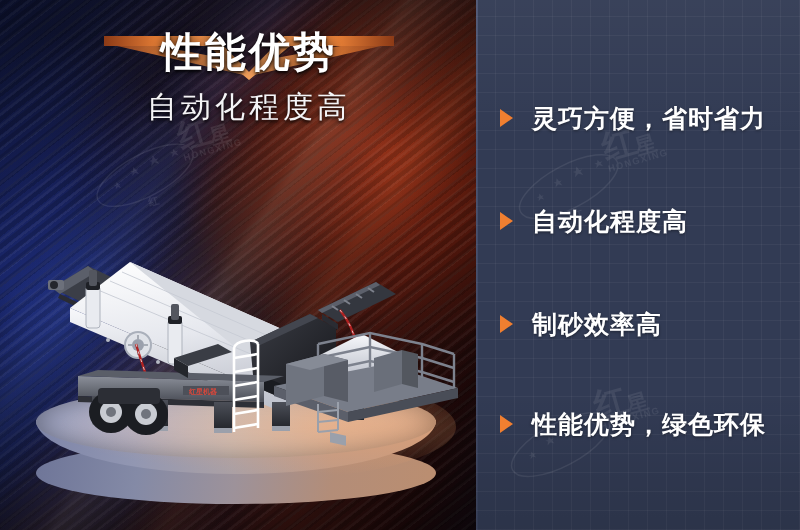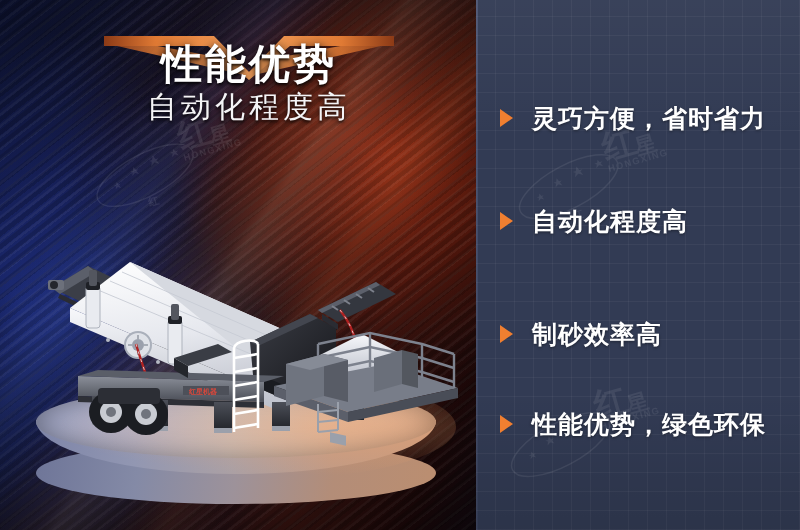--- a/index.html
+++ b/index.html
@@ -57,21 +57,21 @@
   .wm svg{display:block;}
   .wm-left-a{left:78px;top:118px;width:210px;}
   .wm-left-b{left:250px;top:355px;width:200px;opacity:.07;}
   .wm-r-a{left:500px;top:128px;width:215px;opacity:.075;}
   .wm-r-b{left:492px;top:392px;width:215px;opacity:.075;}
 
   
   .title-wrap{position:absolute;left:104px;top:24px;width:300px;height:108px;}
   .chevron{position:absolute;left:0;top:4px;width:290px;height:52px;}
   .title-main{
-    position:absolute;left:0;top:12px;width:290px;text-align:center;
+    position:absolute;left:0;top:0;width:290px;text-align:center;
     font-size:41px;line-height:56px;font-weight:bold;color:#ffffff;
     letter-spacing:3px;
     text-shadow:0 0 10px rgba(0,0,0,.65),0 2px 3px rgba(0,0,0,.8);
   }
   .title-sub{
     position:absolute;left:0;top:62px;width:290px;text-align:center;
     font-size:30px;line-height:42px;font-weight:normal;color:#f4f4f6;
     letter-spacing:4px;
     text-shadow:0 0 9px rgba(0,0,0,.6),0 2px 3px rgba(0,0,0,.75);
   }
@@ -116,21 +116,21 @@
     position:absolute;inset:0;
     background:linear-gradient(180deg, rgba(255,255,255,.035) 0%, rgba(0,0,0,0) 26%, rgba(0,0,0,0) 74%, rgba(0,0,0,.13) 100%);
   }
   .panel-divider{
     position:absolute;left:0;top:0;width:2px;height:530px;
     background:linear-gradient(180deg,rgba(120,130,170,.35),rgba(90,100,140,.12));
   }
 
   .bullets{position:absolute;left:0;top:0;width:324px;height:530px;padding-left:29px;}
   .bullet{position:absolute;left:24px;display:flex;align-items:center;gap:19px;}
-  .b1{top:100px;} .b2{top:203px;} .b3{top:316px;} .b4{top:406px;}
+  .b1{top:100px;} .b2{top:203px;} .b3{top:306px;} .b4{top:406px;}
   .tri{
     width:0;height:0;flex:0 0 auto;
     border-left:13px solid #f07f30;
     border-top:9px solid transparent;
     border-bottom:9px solid transparent;
   }
   .b-text{
     font-size:25px;line-height:36px;font-weight:bold;color:#ffffff;
     letter-spacing:1px;white-space:nowrap;
     text-shadow:0 1px 3px rgba(0,0,0,.45);

